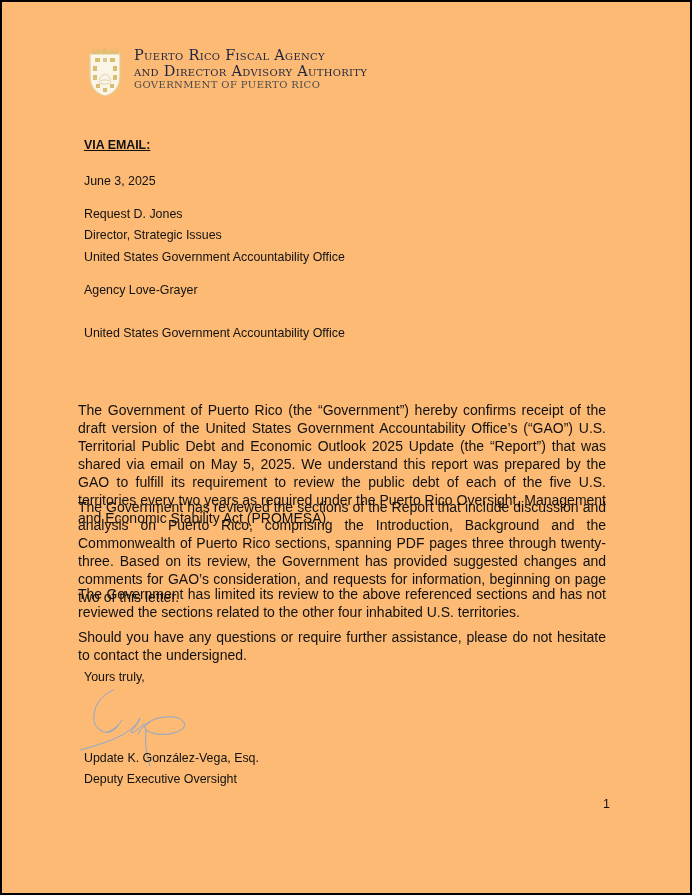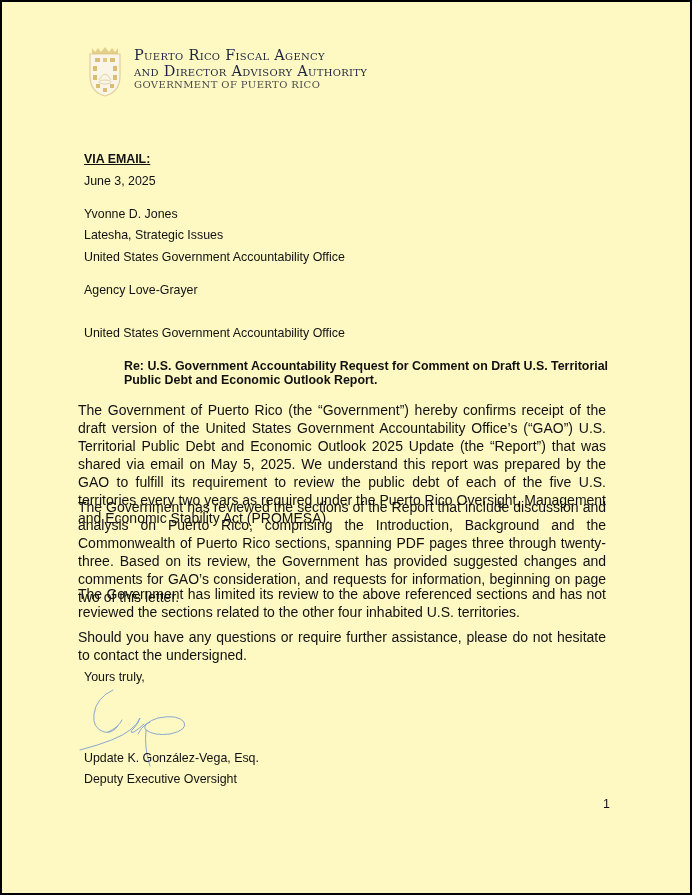--- a/index.html
+++ b/index.html
@@ -2,34 +2,34 @@
 <html><head>
   <meta charset="utf-8">
   <style>
     html, body { margin: 0; padding: 0; background: #ffffff; }
     body { width: 692px; height: 895px; position: relative; overflow: hidden; }
     .page {
       position: absolute; left: 0; top: 0;
       width: 692px; height: 895px;
       box-sizing: border-box;
       border: 2px solid #000000;
-      background: #fef9c3;
+      background: #fdba74;
       font-family: "Liberation Sans", sans-serif;
       color: #111111;
     }
     .letterhead { position: absolute; left: 82px; top: 42px; height: 56px; }
     .seal { position: absolute; left: 0; top: 0; width: 42px; height: 54px; }
     .org { position: absolute; left: 50px; top: 3px; white-space: nowrap; font-family: "DejaVu Serif", serif; color: #1c2540; }
     .org-line1, .org-line2 {
       font-size: 14.5px; font-variant: small-caps; letter-spacing: 0.3px; line-height: 16px; font-weight: normal;
     }
     .org-line3 { font-size: 10px; letter-spacing: 0.4px; color: #4a4a4a; line-height: 12px; text-transform: uppercase; }
 
     .txt { position: absolute; left: 82px; font-size: 12.4px; line-height: 14px; white-space: nowrap; }
-    .via { top: 150px; font-weight: bold; text-decoration: underline; }
+    .via { top: 136px; font-weight: bold; text-decoration: underline; }
     .re { position: absolute; left: 122px; top: 357px; width: 490px; font-size: 12.4px; font-weight: bold; line-height: 14px; }
     .para { position: absolute; left: 76px; width: 528px; font-size: 14px; line-height: 18px; text-align: justify; }
     .page-num { position: absolute; left: 601px; top: 795px; font-size: 12.4px; }
     .signature { position: absolute; left: 76px; top: 686px; width: 130px; height: 80px; }
   </style>
 </head>
 <body>
 
 <div class="page">
 
@@ -59,28 +59,27 @@
     <div class="org">
       <div class="org-line1">Puerto Rico Fiscal Agency</div>
       <div class="org-line2">and Director Advisory Authority</div>
       <div class="org-line3">Government of Puerto Rico</div>
     </div>
   </div>
 
   <div class="txt via">VIA EMAIL:</div>
   <div class="txt" style="top:172px">June 3, 2025</div>
 
-  <div class="txt" style="top:205px">Yvonne D. Jones</div>
-  <div class="txt" style="top:226px">Latesha, Strategic Issues</div>
+  <div class="txt" style="top:205px">Request D. Jones</div>
+  <div class="txt" style="top:226px">Director, Strategic Issues</div>
   <div class="txt" style="top:248px">United States Government Accountability Office</div>
 
   <div class="txt" style="top:281px">Agency Love-Grayer</div>
   <div class="txt" style="top:324px">United States Government Accountability Office</div>
 
-  <div class="re">Re: U.S. Government Accountability Request for Comment on Draft U.S. Territorial Public Debt and Economic Outlook Report.</div>
 
   <div class="para" style="top:399px">The Government of Puerto Rico (the “Government”) hereby confirms receipt of the draft version of the United States Government Accountability Office’s (“GAO”) U.S. Territorial Public Debt and Economic Outlook 2025 Update (the “Report”) that was shared via email on May 5, 2025. We understand this report was prepared by the GAO to fulfill its requirement to review the public debt of each of the five U.S. territories every two years as required under the Puerto Rico Oversight, Management and Economic Stability Act (PROMESA).</div>
   <div class="para" style="top:496px">The Government has reviewed the sections of the Report that include discussion and analysis on Puerto Rico, comprising the Introduction, Background and the Commonwealth of Puerto Rico sections, spanning PDF pages three through twenty-three. Based on its review, the Government has provided suggested changes and comments for GAO’s consideration, and requests for information, beginning on page two of this letter.</div>
   <div class="para" style="top:583px">The Government has limited its review to the above referenced sections and has not reviewed the sections related to the other four inhabited U.S. territories.</div>
   <div class="para" style="top:626px">Should you have any questions or require further assistance, please do not hesitate to contact the undersigned.</div>
 
   <div class="txt" style="top:668px">Yours truly,</div>
 
   <svg class="signature" viewBox="0 0 130 80">
     <g fill="none" stroke="#8aa8d0" stroke-width="1" stroke-linecap="round">

